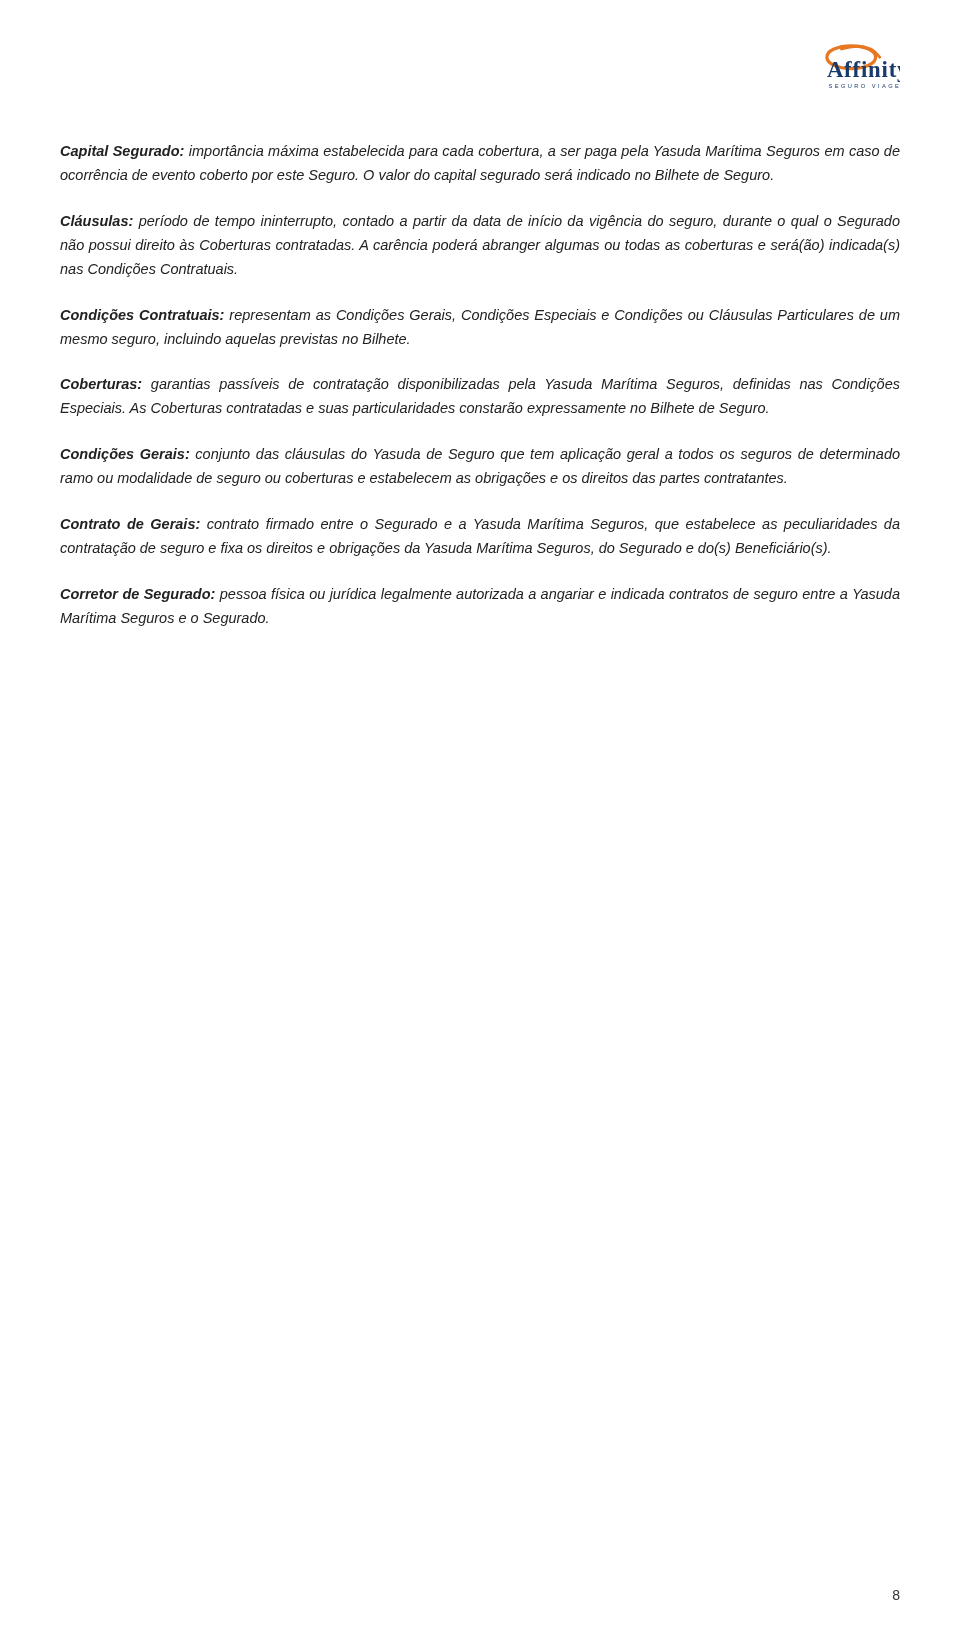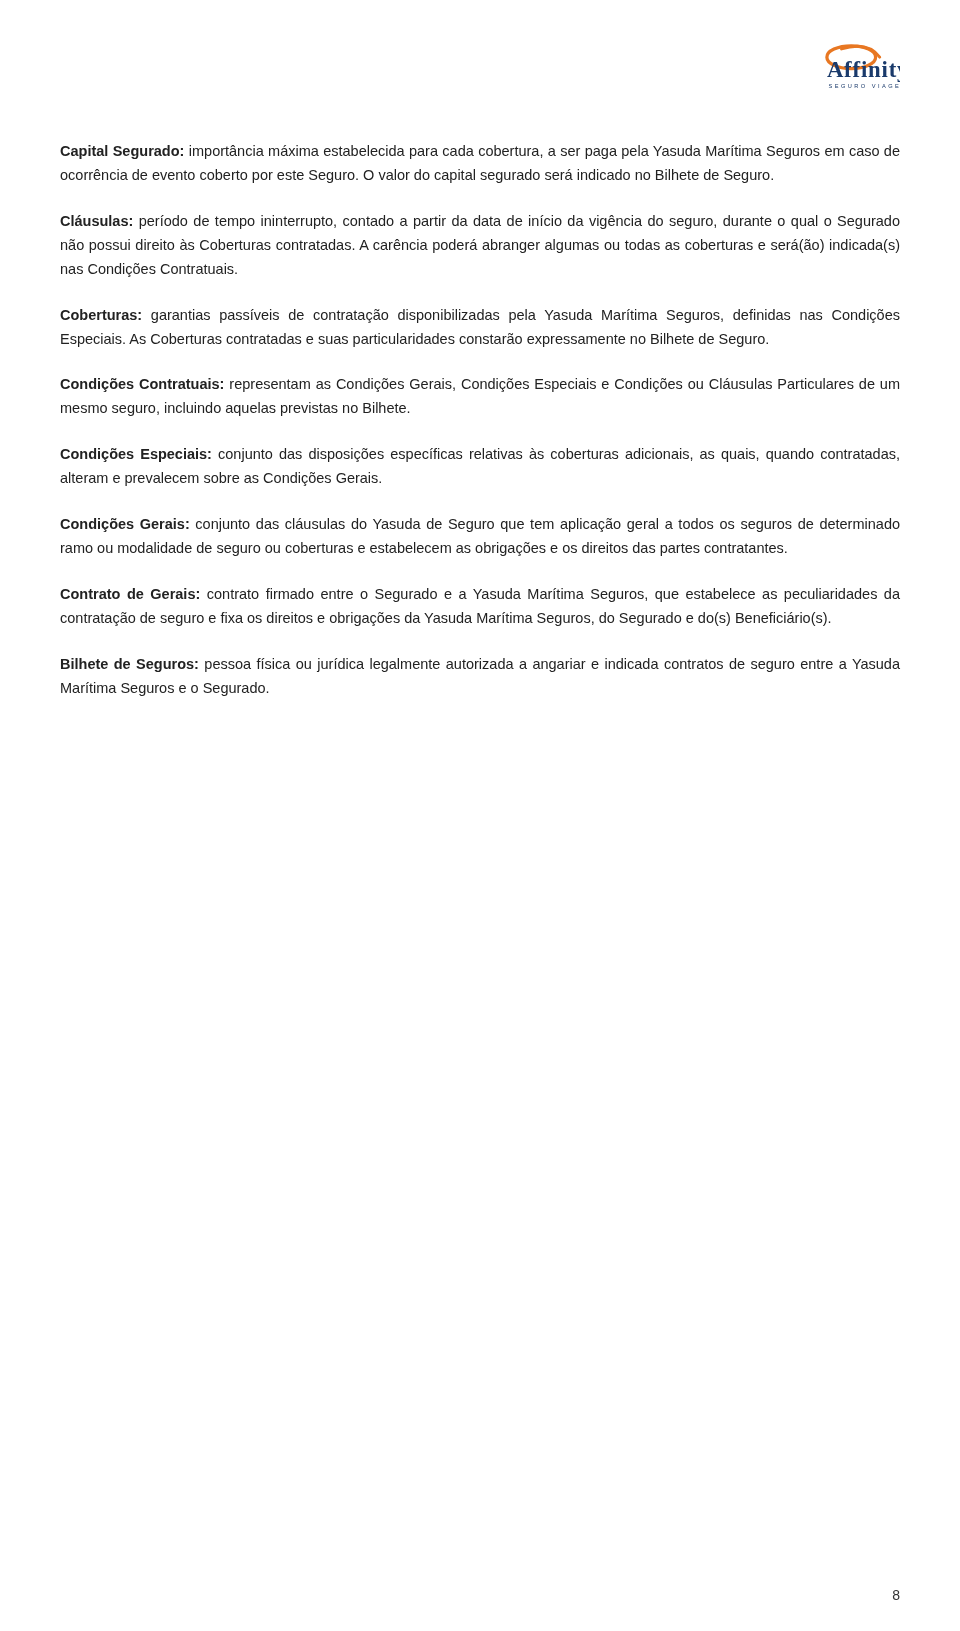--- a/index.html
+++ b/index.html
@@ -37,20 +37,21 @@
     }
 
     .content-area {
       font-size: 14.5px;
       line-height: 1.65;
       text-align: justify;
     }
 
     .paragraph {
       margin-bottom: 22px;
+      font-style: italic;
     }
 
     .term-bold {
       font-weight: bold;
     }
 
     .page-number {
       position: absolute;
       bottom: 28px;
       right: 60px;
@@ -80,40 +81,37 @@
 
     <div class="paragraph">
       <span class="term-bold">Capital Segurado:</span><span> importância máxima estabelecida para cada cobertura, a ser paga pela Yasuda Marítima Seguros em caso de ocorrência de evento coberto por este Seguro. O valor do capital segurado será indicado no Bilhete de Seguro.</span>
     </div>
 
     <div class="paragraph">
       <span class="term-bold">Cláusulas:</span><span> período de tempo ininterrupto, contado a partir da data de início da vigência do seguro, durante o qual o Segurado não possui direito às Coberturas contratadas. A carência poderá abranger algumas ou todas as coberturas e será(ão) indicada(s) nas Condições Contratuais.</span>
     </div>
 
     <div class="paragraph">
-      <span class="term-bold">Coberturas:</span><span> garantias passíveis de contratação disponibilizadas pela Yasuda Marítima Seguros, definidas nas Condições Especiais. As Coberturas contratadas e suas particularidades constarão expressamente no Bilhete de Seguro.</span>
-    </div>
-
-    <div class="paragraph">
       <span class="term-bold">Condições Contratuais:</span><span> representam as Condições Gerais, Condições Especiais e Condições ou Cláusulas Particulares de um mesmo seguro, incluindo aquelas previstas no Bilhete.</span>
     </div>
 
     <div class="paragraph">
-      <span class="term-bold">Condições Especiais:</span><span> conjunto das disposições específicas relativas às coberturas adicionais, as quais, quando contratadas, alteram e prevalecem sobre as Condições Gerais.</span>
+      <span class="term-bold">Coberturas:</span><span> garantias passíveis de contratação disponibilizadas pela Yasuda Marítima Seguros, definidas nas Condições Especiais. As Coberturas contratadas e suas particularidades constarão expressamente no Bilhete de Seguro.</span>
     </div>
+
 
     <div class="paragraph">
       <span class="term-bold">Condições Gerais:</span><span> conjunto das cláusulas do Yasuda de Seguro que tem aplicação geral a todos os seguros de determinado ramo ou modalidade de seguro ou coberturas e estabelecem as obrigações e os direitos das partes contratantes.</span>
     </div>
 
     <div class="paragraph">
       <span class="term-bold">Contrato de Gerais:</span><span> contrato firmado entre o Segurado e a Yasuda Marítima Seguros, que estabelece as peculiaridades da contratação de seguro e fixa os direitos e obrigações da Yasuda Marítima Seguros, do Segurado e do(s) Beneficiário(s).</span>
     </div>
 
     <div class="paragraph">
-      <span class="term-bold">Bilhete de Seguros:</span><span> pessoa física ou jurídica legalmente autorizada a angariar e indicada contratos de seguro entre a Yasuda Marítima Seguros e o Segurado.</span>
+      <span class="term-bold">Corretor de Segurado:</span><span> pessoa física ou jurídica legalmente autorizada a angariar e indicada contratos de seguro entre a Yasuda Marítima Seguros e o Segurado.</span>
     </div>
 
   </div>
 
   <div class="page-number">8</div>
 
 </div>
 
 </body></html>

